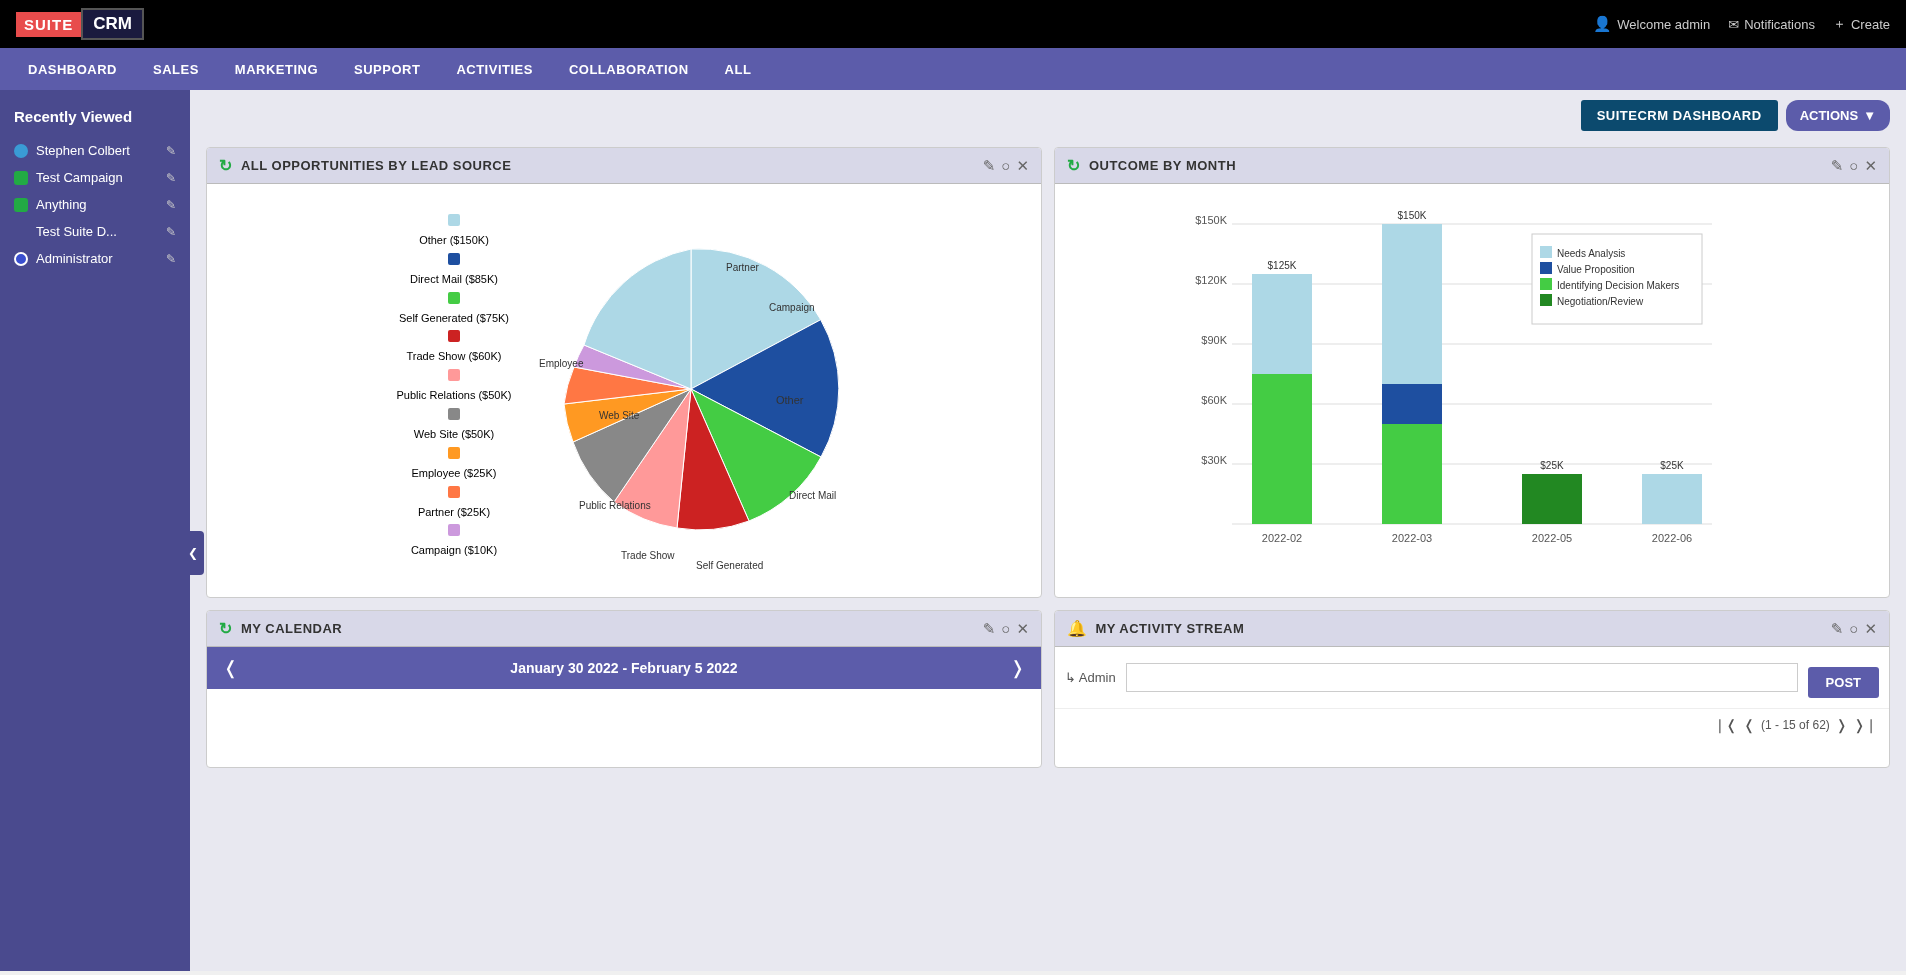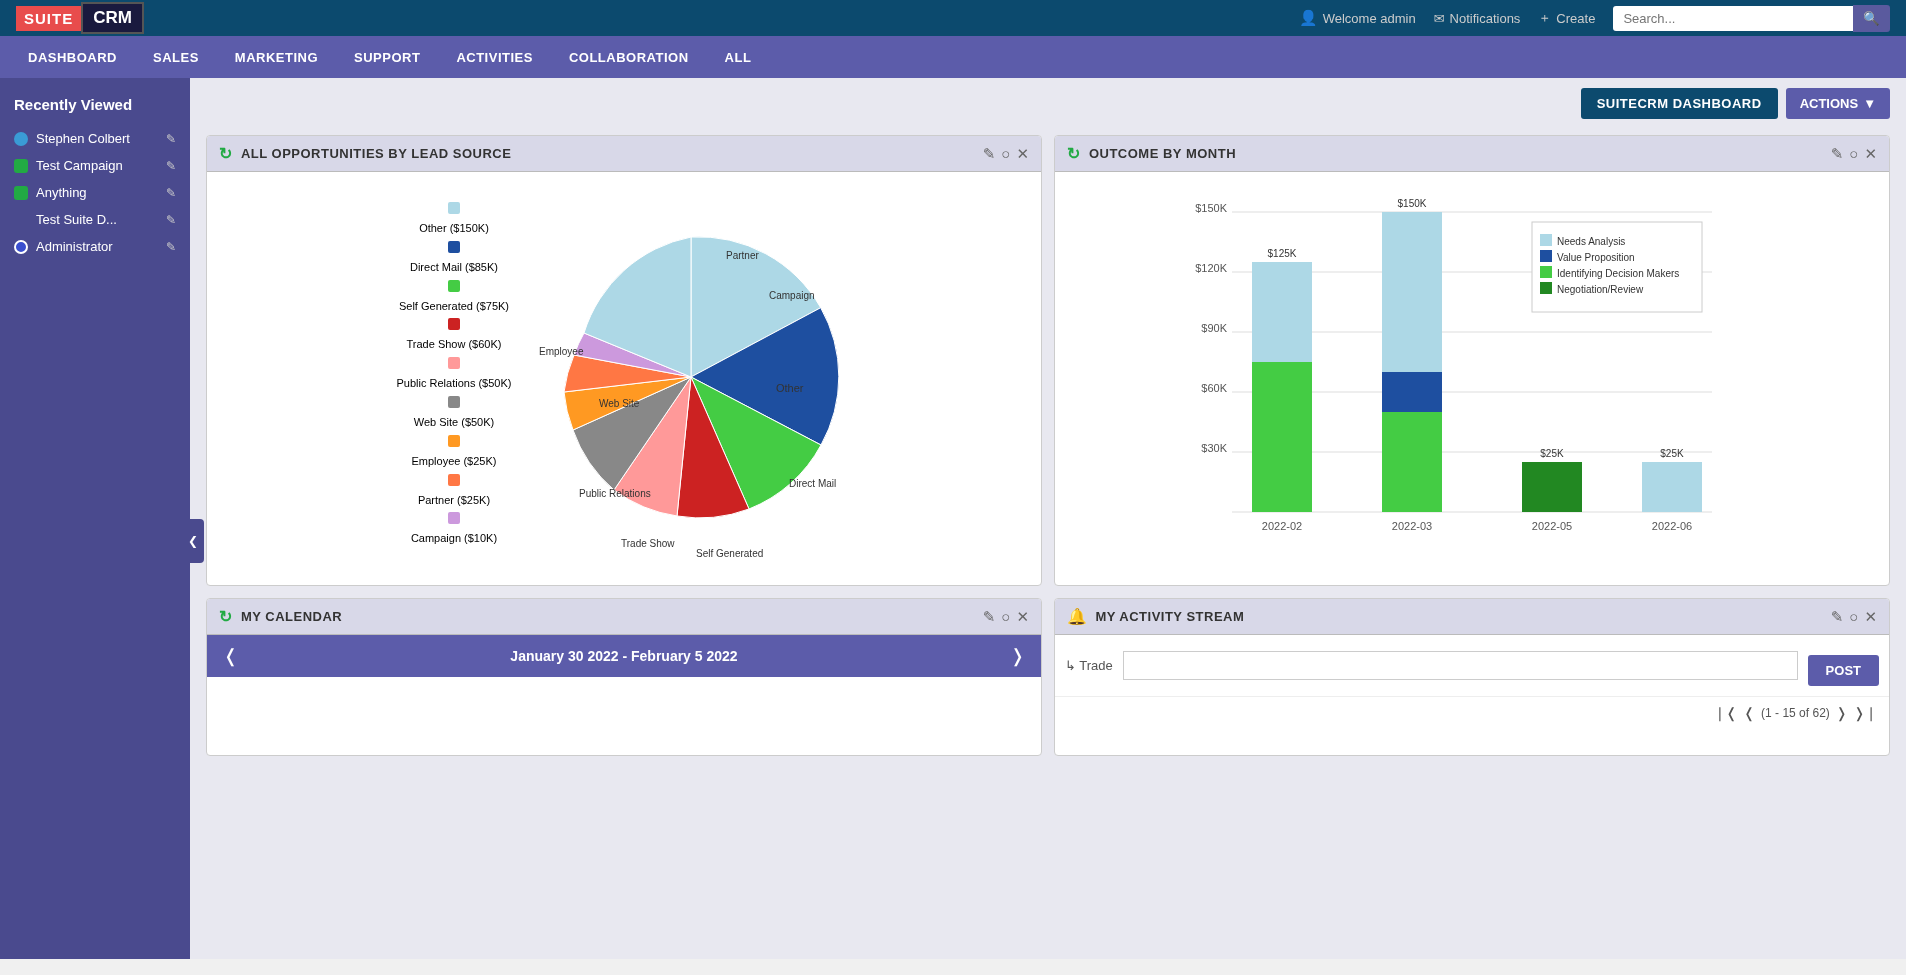--- a/index.html
+++ b/index.html
@@ -1,25 +1,25 @@
 <!DOCTYPE html>
 <html><head>
   <meta charset="utf-8">
   <style>
     * { box-sizing: border-box; margin: 0; padding: 0; }
     body { font-family: Arial, sans-serif; font-size: 13px; background: #f0f0f0; }
 
     
     .top-header {
-      background: #0c4a6e;
+      background: #000000;
       display: flex;
       align-items: center;
       justify-content: space-between;
       padding: 6px 16px;
-      height: 36px;
+      height: 48px;
     }
     .logo {
       display: flex;
       align-items: center;
       gap: 0;
     }
     .logo-suite {
       background: #e84c4c;
       color: white;
       font-weight: bold;
@@ -208,21 +208,21 @@
       letter-spacing: 0.5px;
     }
     .btn-actions {
       background: #5c5caa;
       color: white;
       border: none;
       padding: 8px 14px;
       font-size: 13px;
       font-weight: bold;
       cursor: pointer;
-      border-radius: 3px;
+      border-radius: 12px;
       display: flex;
       align-items: center;
       gap: 5px;
     }
 
     
     .dashboard-grid {
       display: grid;
       grid-template-columns: 1fr 1fr;
       gap: 0;
@@ -375,24 +375,20 @@
       <span class="user-icon">👤</span>
       <span>Welcome admin</span>
     </div>
     <div class="header-notifications">
       <span>✉</span>
       <span>Notifications</span>
     </div>
     <div class="header-create">
       <span>＋</span>
       <span>Create</span>
-    </div>
-    <div class="search-bar">
-      <input type="text" placeholder="Search..." style="">
-      <button>🔍</button>
     </div>
   </div>
 </div>
 
 <div class="nav-bar">
   <div class="nav-item">DASHBOARD</div>
   <div class="nav-item">SALES</div>
   <div class="nav-item">MARKETING</div>
   <div class="nav-item">SUPPORT</div>
   <div class="nav-item">ACTIVITIES</div>
@@ -631,21 +627,21 @@
             <span>MY ACTIVITY STREAM</span>
           </div>
           <div class="widget-controls">
             <span>✎</span>
             <span>○</span>
             <span>✕</span>
           </div>
         </div>
         <div class="widget-body" style="min-height:80px;padding:0;">
           <div class="activity-post-area">
-            <span style="color:#555;font-size:13px;">↳ <span>Trade</span></span>
+            <span style="color:#555;font-size:13px;">↳ <span>Admin</span></span>
             <input type="text" class="activity-post-input" placeholder="" style="">
             <button class="btn-post">POST</button>
           </div>
           <div class="activity-pagination">
             <button class="pag-btn">❘❬</button>
             <button class="pag-btn">❬</button>
             <span>(1 - 15 of 62)</span>
             <button class="pag-btn">❭</button>
             <button class="pag-btn">❭❘</button>
           </div>

